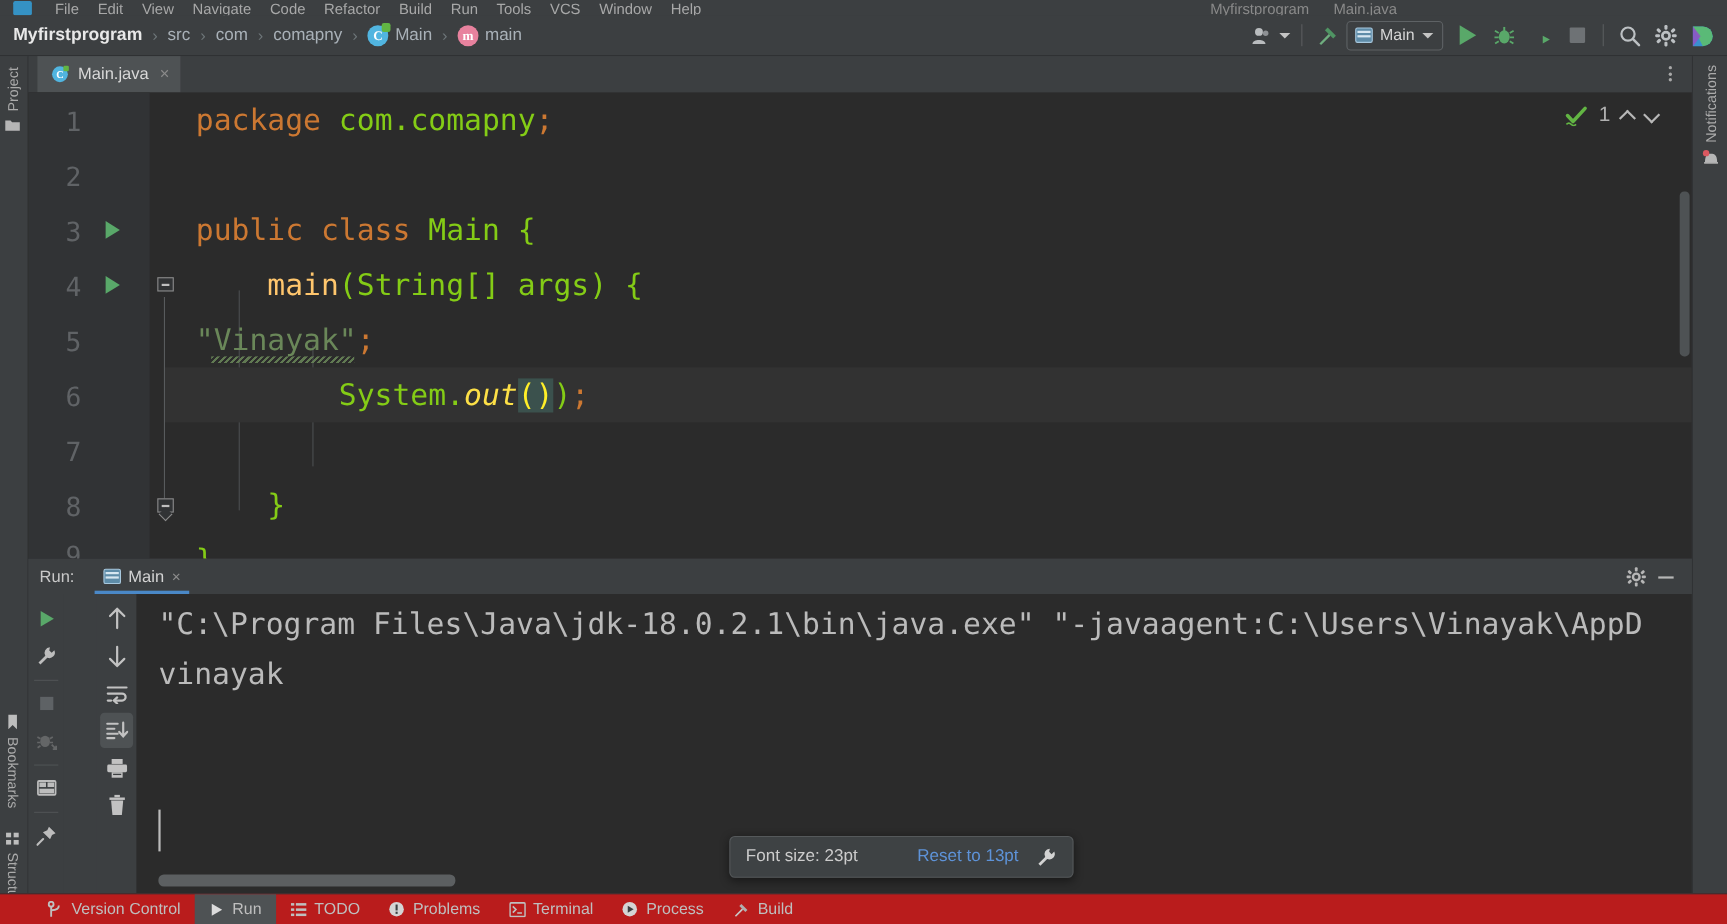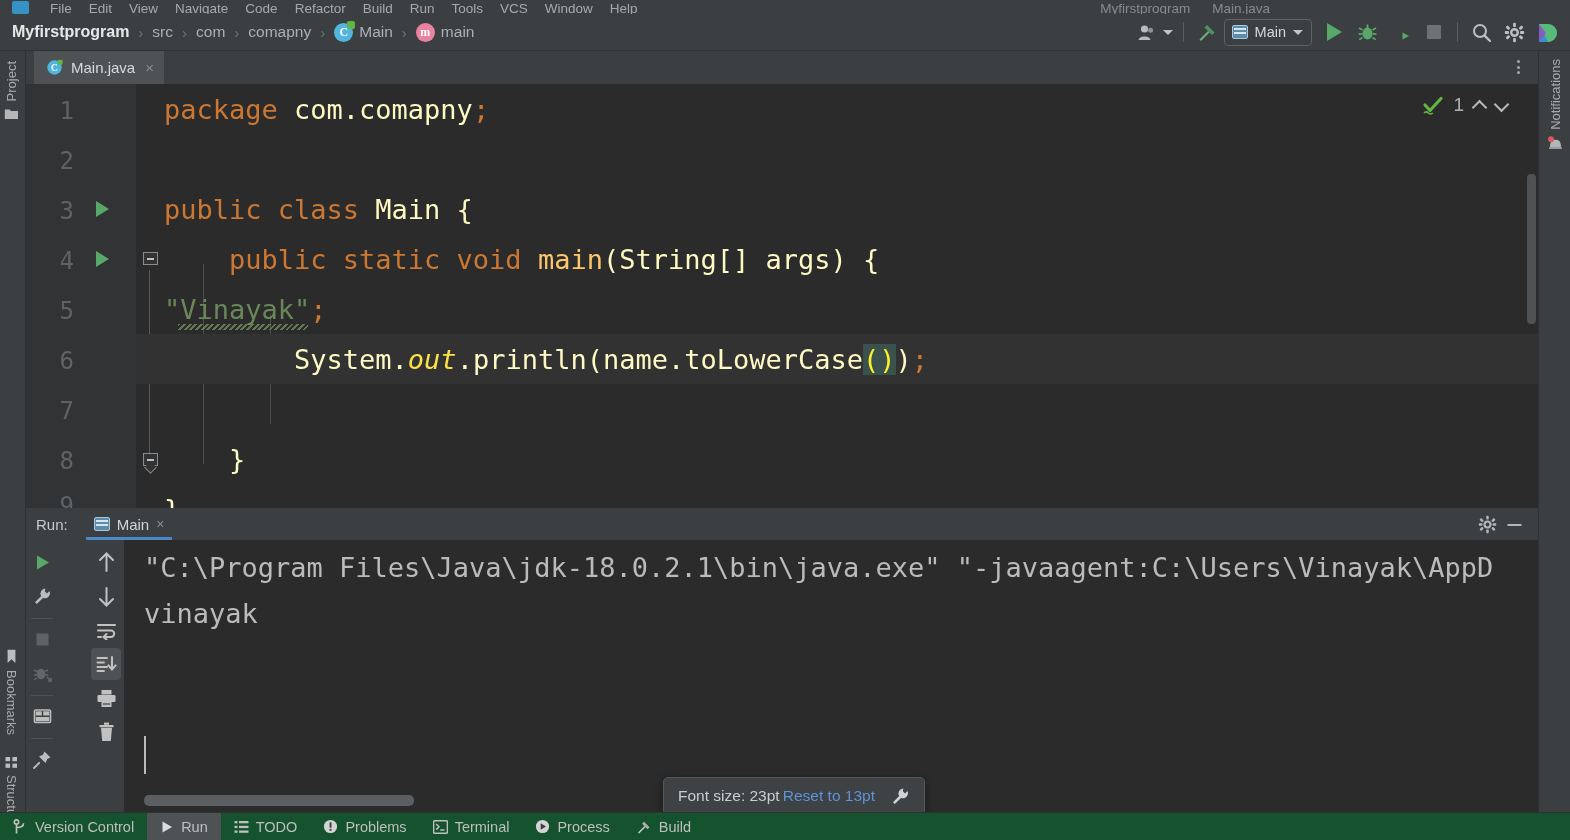--- a/index.html
+++ b/index.html
@@ -139,34 +139,34 @@
   .lnum {
     position: absolute; left: 22px; width: 26px; text-align: right;
     font-family: "DejaVu Sans Mono", monospace; font-size: 24px; color: #606366;
   }
   .grun {
     position: absolute; left: 70px; width: 0; height: 0;
     border-top: 8px solid transparent; border-bottom: 8px solid transparent;
     border-left: 13px solid #59A869;
   }
   .code {
-    position: absolute; left: 110px; top: 0; right: 0; height: 424px;
+    position: absolute; left: 124px; top: 0; right: 0; height: 424px;
   }
   .cline {
     position: absolute; left: 0; right: 0; height: 50px;
     font-family: "DejaVu Sans Mono", monospace; font-size: 27px;
     color: #A9B7C6; white-space: pre; display: flex; align-items: center;
     padding-left: 28px; letter-spacing: 0px;
   }
   .cline.hl { background: #323232; }
   .kw   { color: #CC7832; }
   .str  { color: #6A8759; position: relative; }
   .fn   { color: #FFC66D; }
   .fld  { color: #fde047; font-style: italic; }
-  .plain{ color: #fef9c3; }
+  .plain{ color: #84cc16; }
   .semi { color: #CC7832; }
   .brk-match { background: #3B514D; color: #FFEF28; }
   .squiggle {
     position: absolute; left: 14px; bottom: -5px; width: 130px; height: 6px;
     background-image: repeating-linear-gradient(135deg,#6A8759 0 2px,transparent 2px 4px);
     opacity: .85;
   }
   
   .fold {
     position: absolute; left: 113px; width: 22px; height: 22px;
@@ -269,35 +269,34 @@
   .hscroll-track {
     position: absolute; left: 98px; bottom: 6px; width: 1414px; height: 11px;
   }
   .hscroll-thumb {
     position: absolute; left: 20px; top: 0; width: 270px; height: 11px;
     background: #5C5F61; border-radius: 5px;
   }
 
   
   .fspopup {
-    position: absolute; left: 663px; top: 760px; width: 262px; height: 38px;
+    position: absolute; left: 663px; top: 760px; width: 313px; height: 38px;
     background: #3E4244; border: 1px solid #55595B; border-radius: 5px;
     display: flex; align-items: center; padding: 0 14px; gap: 0;
     box-shadow: 0 2px 9px rgba(0,0,0,.45);
-    margin-top: 17px;
   }
   .fspopup .fs-label { font-size: 15.5px; color: #CCCCCC; }
   .fspopup .fs-reset { font-size: 15.5px; color: #5E93D8; margin-left: auto; }
   .fspopup .fs-wrench { margin-left: 16px; }
 
   
   .statusbar {
     position: absolute; left: 0; bottom: 0; width: 1570px; height: 28px;
-    background: #14532d; display: flex; align-items: center;
-    border-top: 1px solid #2F3133; gap: 0;
+    background: #b91c1c; display: flex; align-items: center;
+    border-top: 1px solid #2F3133; padding-left: 30px; gap: 0;
   }
   .sbitem {
     display: flex; align-items: center; gap: 7px; height: 28px;
     padding: 0 13px; font-size: 14.5px; color: #BFBFBF;
   }
   .sbitem.sel { background: #4E5254; }
   svg { display: block; }
 </style>
 </head>
 <body>
@@ -514,29 +513,29 @@
         <span class="kw">package</span><span> </span><span class="plain">com.comapny</span><span class="semi">;</span>
       </div>
 
       <div class="cline" style="top:50px;"></div>
 
       <div class="cline" style="top:100px;">
         <span class="kw">public class </span><span class="plain">Main </span><span class="plain">{</span>
       </div>
 
       <div class="cline" style="top:150px;">
-        <span class="plain">    </span><span class="kw">public static void </span><span class="fn">main</span><span class="plain">(String[] args) {</span>
+        <span class="plain">    </span><span class="fn">main</span><span class="plain">(String[] args) {</span>
       </div>
 
       <div class="cline" style="top:200px;">
         <span class="str"><span>"Vinayak"</span><span class="squiggle"></span></span><span class="semi">;</span>
       </div>
 
       <div class="cline hl" style="top:250px;">
-        <span class="plain">        System.</span><span class="fld">out</span><span class="plain">.println(name.toLowerCase</span><span class="brk-match">()</span><span class="plain">)</span><span class="semi">;</span>
+        <span class="plain">        System.</span><span class="fld">out</span><span class="brk-match">()</span><span class="plain">)</span><span class="semi">;</span>
       </div>
 
       <div class="cline" style="top:300px;"></div>
 
       <div class="cline" style="top:350px;">
         <span class="plain">    }</span>
       </div>
 
       <div class="cline" style="top:400px;">
         <span class="plain">}</span>

